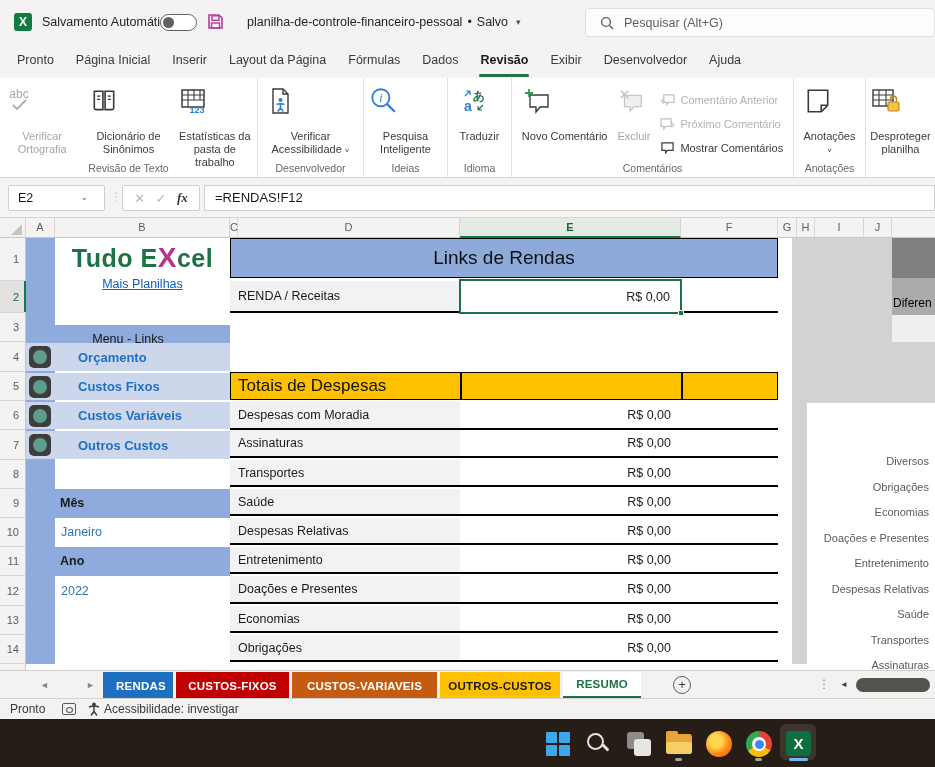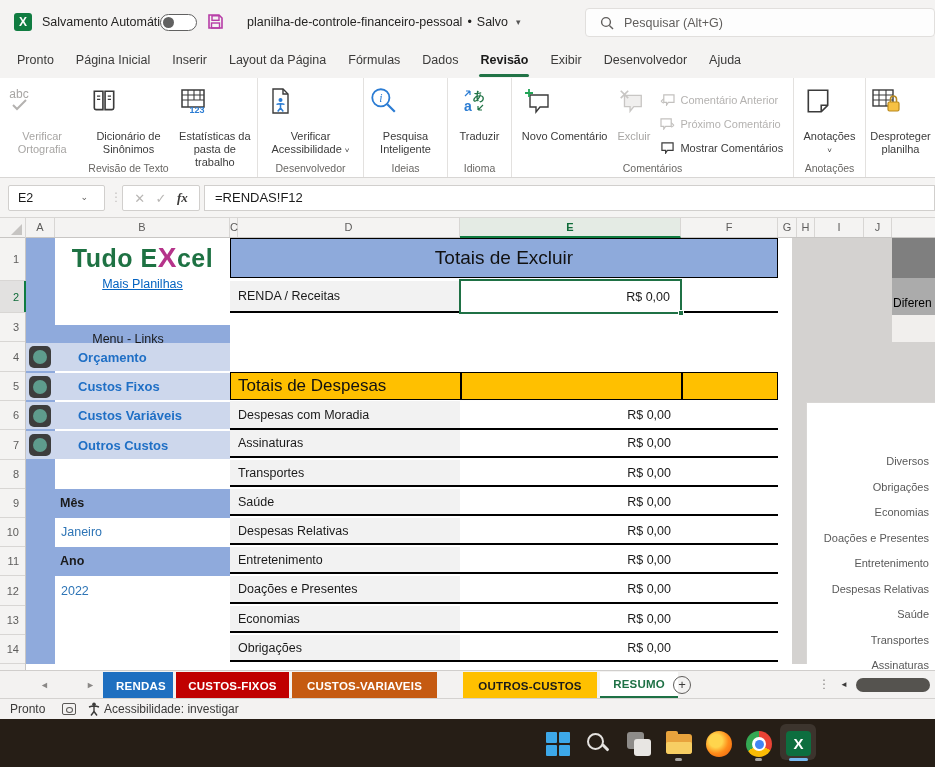--- a/index.html
+++ b/index.html
@@ -95,21 +95,21 @@
   .cl { position:absolute; right:6px; height:13px; font-size:11px; color:#595959; white-space:nowrap; }
 
   
   #tabbar { position:absolute; left:0; top:670px; width:935px; height:28px; background:#f3f2f1; border-top:1px solid #d0cecc; }
   .tnav { position:absolute; top:9px; font-size:9px; color:#8a8886; }
   .tabs { position:absolute; left:103px; top:1px; height:27px; display:flex; gap:3px; }
   .stab { height:27px; display:flex; align-items:center; justify-content:center; font-size:11.5px; font-weight:bold; letter-spacing:0.2px; }
   .stab.t0 { width:70px; background:#1E6FC0; color:#fff;padding-left:6px; }
   .stab.t1 { width:113px; background:#C00000; color:#fff; }
   .stab.t2 { width:145px; background:#C55A11; color:#fff; }
-  .stab.t3 { width:134px; background:#FFC000; color:#1a1a1a;margin-left:23px; }
+  .stab.t3 { width:120px; background:#FFC000; color:#1a1a1a; }
   .stab.t4 { width:78px; background:#ffffff; color:#1E7145; border-bottom:3px solid #1E7145; }
   .newsheet { position:absolute; left:673px; top:5px; width:18px; height:18px; border:1.5px solid #605e5c; border-radius:50%; text-align:center; line-height:15px; font-size:13px; color:#3b3a39; }
   .tb-dots { position:absolute; left:818px; top:6px; color:#8a8886; font-size:12px; }
   .tb-arrow { position:absolute; left:840px; top:9px; font-size:8px; color:#3b3a39; }
   .tb-thumb { position:absolute; left:856px; top:7px; width:74px; height:14px; background:#55534f; border-radius:7px; }
 
   
   #statusbar { position:absolute; left:0; top:698px; width:935px; height:21px; background:#f3f2f1; border-top:1px solid #d4d2d0; font-size:12px; color:#3b3a39; }
   .sb-mode { position:absolute; left:10px; top:0; line-height:20px; }
   .sb-ico1 { position:absolute; left:62px; top:4px; width:14px; height:12px; border:1.2px solid #5a5856; border-radius:2px; }
@@ -402,21 +402,21 @@
     <div class="cell mrow" style="top:213px;height:28px">
       <div class="mbtn"></div>
       <div class="mlabel">Outros Custos</div>
     </div>
 
     <div class="cell band" style="top:271px">Mês</div>
     <div class="cell valcell" style="top:300px">Janeiro</div>
     <div class="cell band" style="top:329px">Ano</div>
     <div class="cell valcell" style="top:358px;height:30px;line-height:30px">2022</div>
 
-    <div class="cell rendas-band">Totais de Excluir</div>
+    <div class="cell rendas-band">Links de Rendas</div>
     <div class="cell rendas-row">
       <div class="lab-cell">RENDA / Receitas</div>
     </div>
     <div class="sel-box">
       <div class="v">R$ 0,00</div>
       <div class="sel-handle"></div>
     </div>
 
     <div class="cell desp-band">Totais de Despesas</div>
     <div class="desp-div" style="left:460px"></div>

